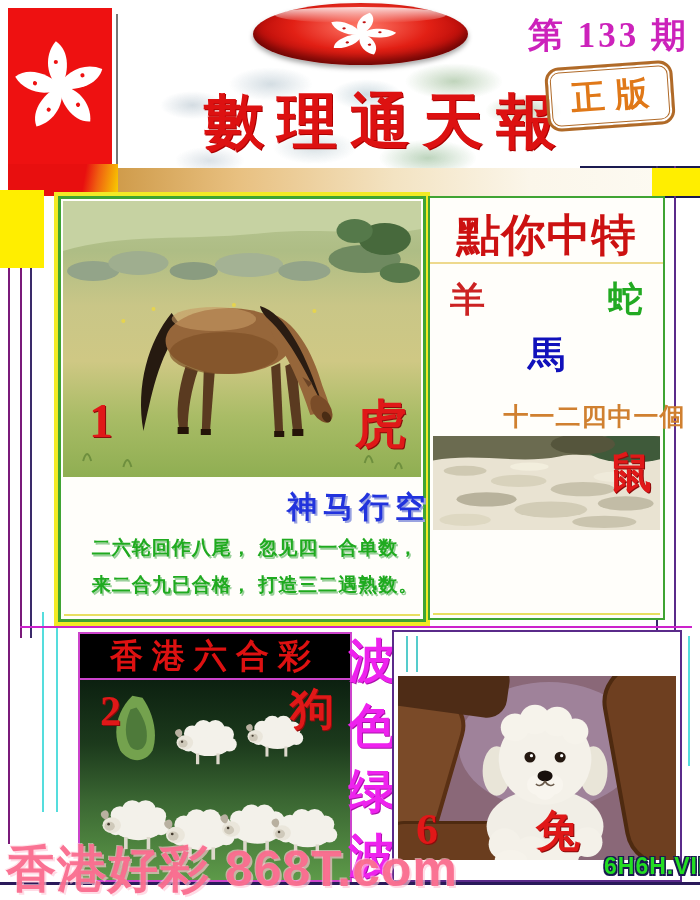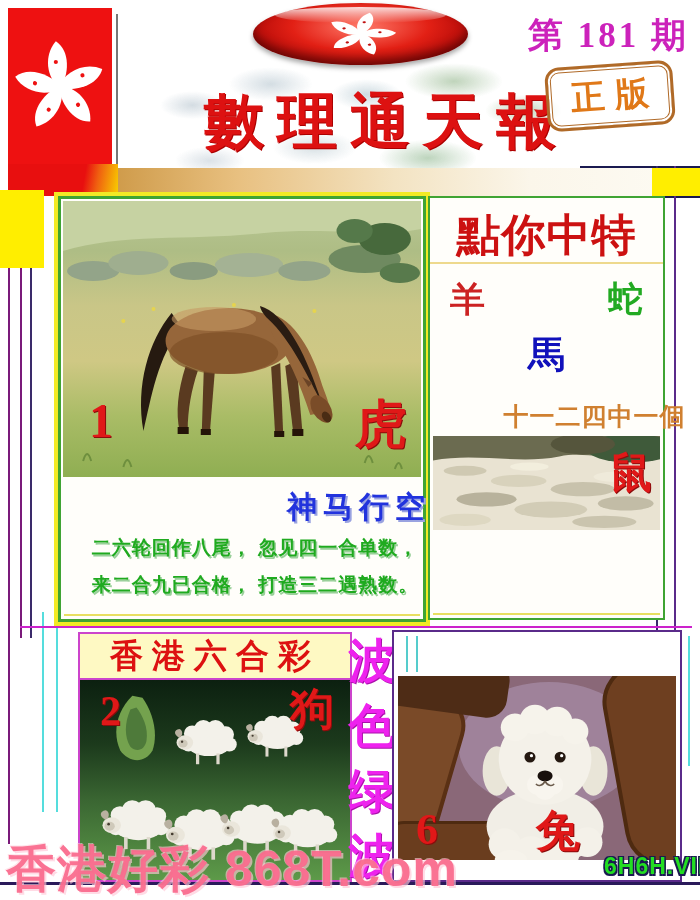--- a/index.html
+++ b/index.html
@@ -55,21 +55,21 @@
      color:#cc1111;letter-spacing:1px;white-space:nowrap;}
   .rp-sep{position:absolute;left:0;top:64px;width:100%;height:2px;background:#eed98d;}
   .rp-zrow{position:absolute;left:0;top:78px;width:100%;padding:0 20px;box-sizing:border-box;
      display:flex;justify-content:space-between;font-size:35px;font-weight:bold;}
   .rp-center{position:absolute;left:0;top:132px;width:100%;text-align:center;font-size:37px;font-weight:bold;color:#1111bb;}
   .rp-hint{position:absolute;left:0;top:202px;width:100%;text-align:center;font-size:25px;font-weight:bold;
      color:#d08030;letter-spacing:1px;white-space:nowrap;margin-left:48px;}
   .rp-photo{position:absolute;left:3px;right:3px;top:238px;height:94px;overflow:hidden;}
   .rp-photo svg{width:100%;height:100%;display:block;}
   
-  .bl-panel{left:78px;top:632px;width:274px;height:250px;background:#fef9c3;border:2px solid #cc44cc;box-sizing:border-box;}
+  .bl-panel{left:78px;top:632px;width:274px;height:250px;background:#000000;border:2px solid #cc44cc;box-sizing:border-box;}
   .bl-header{height:44px;line-height:44px;text-align:center;font-size:33px;font-weight:bold;color:#dd1111;
      letter-spacing:9px;border-bottom:2px solid #cc44cc;white-space:nowrap;}
   .bl-photo{position:absolute;left:0;top:46px;right:0;bottom:0;overflow:hidden;}
   .bl-photo svg{width:100%;height:100%;display:block;}
   .side-col{left:348px;top:628px;width:48px;text-align:center;font-size:47px;font-weight:bold;
      color:#ee22ee;line-height:65px;text-shadow:1px 1px 0 #aa11aa;
      font-family:"Liberation Sans","DejaVu Sans",sans-serif;}
   .br-panel{left:392px;top:630px;width:290px;height:252px;background:#fff;border:2px solid #5a2a8a;box-sizing:border-box;}
   .br-header{height:42px;line-height:42px;text-align:center;font-size:30px;font-weight:bold;color:#dd1111;
      letter-spacing:18px;white-space:nowrap;}
@@ -150,21 +150,21 @@
             <circle cx="-4" cy="-22" r="2" fill="#c01010"></circle>
           </g>
         <g transform="rotate(308)">
             <path d="M0,2 C-12,-8 -15,-28 -4,-41 C9,-33 8,-11 0,2 Z"></path>
             <circle cx="-4" cy="-22" r="2" fill="#c01010"></circle>
           </g>
       </g>
     </svg>
   </div>
 
-  <div class="abs issue">第 181 期</div>
+  <div class="abs issue">第 133 期</div>
   <div class="abs dragon-decor"></div>
   <div class="abs main-title">數理通天報</div>
   <div class="abs stamp">
     <span>正版</span>
   </div>
 
   <div class="abs gold-bar"></div>
   <div class="abs yellow-tr"></div>
   <div class="abs red-block"></div>
   <div class="abs yellow-block-left"></div>

